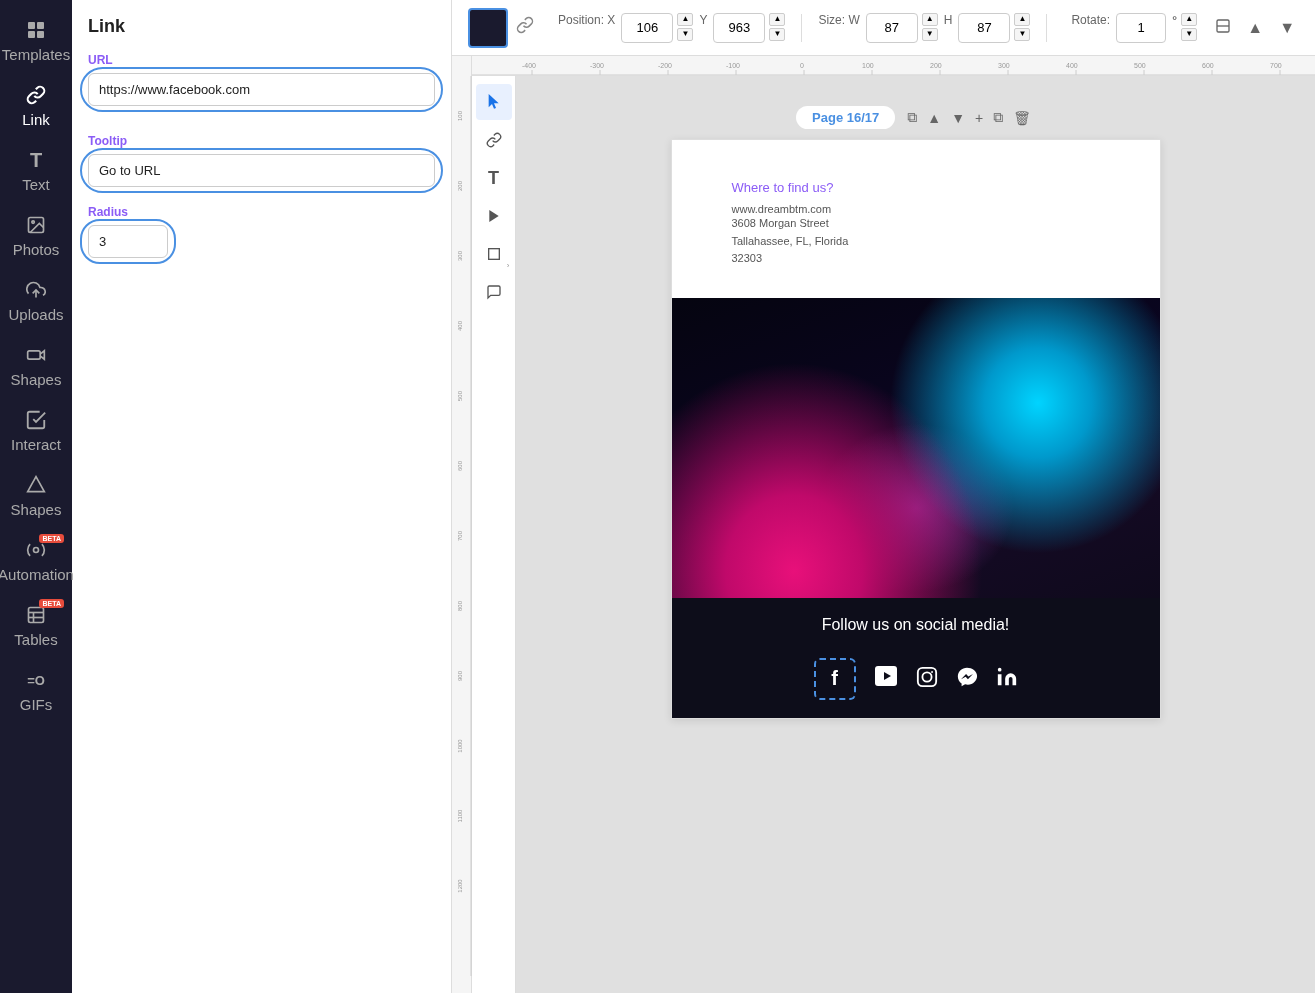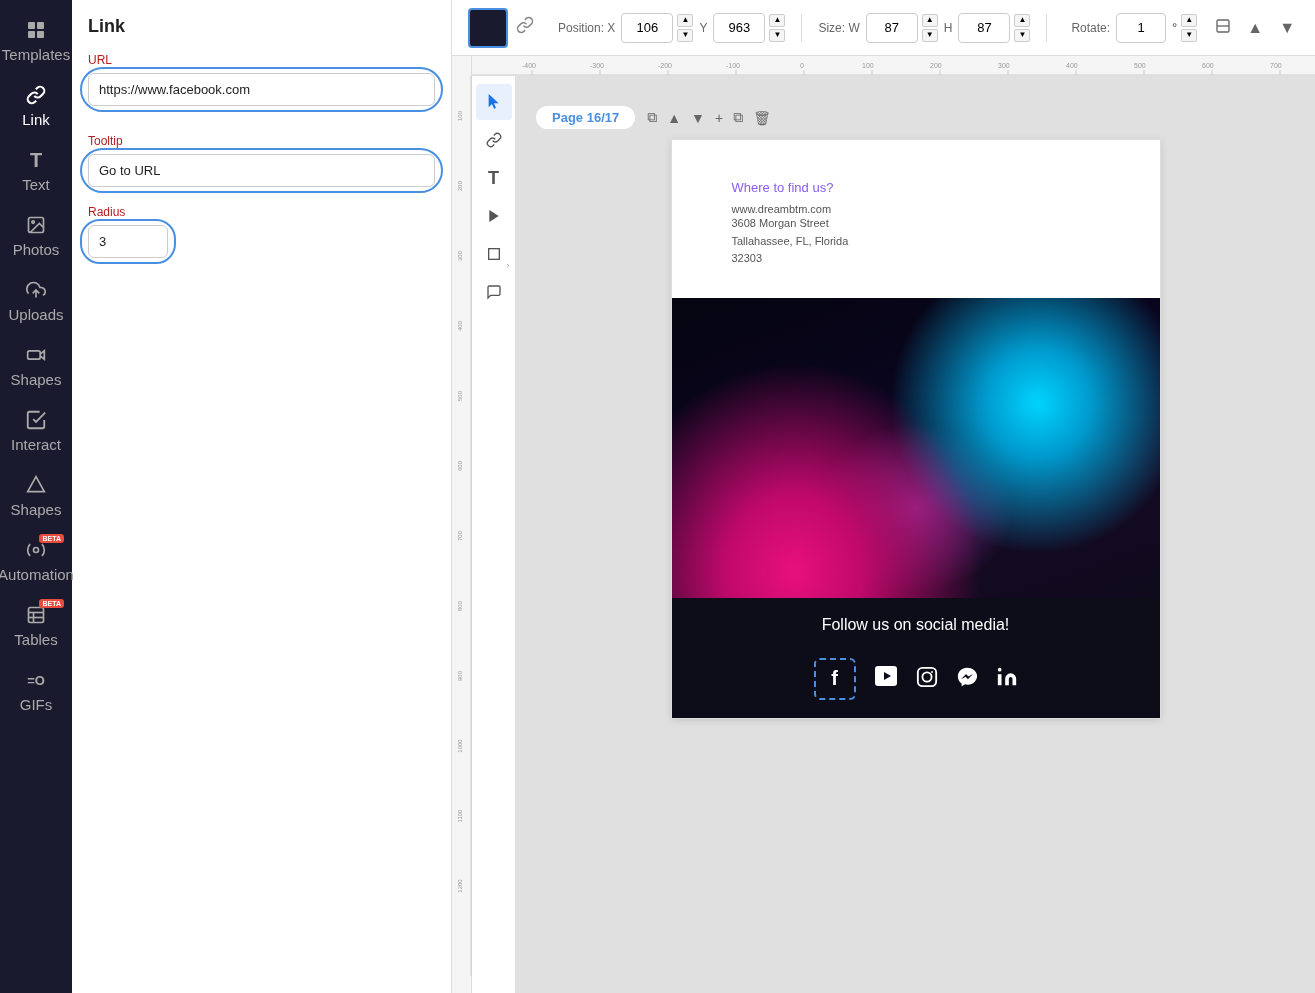--- a/index.html
+++ b/index.html
@@ -62,23 +62,23 @@
       flex-shrink: 0;
     }
     .panel-title {
       font-size: 18px;
       font-weight: 600;
       color: #222;
       margin-bottom: 16px;
     }
     .panel-label {
       font-size: 12px;
-      color: #b91c1c;
+      color: #8b5cf6;
       margin-bottom: 6px;
-      font-weight: 400;
+      font-weight: 700;
     }
     .panel-input {
       width: 100%;
       border: 1px solid #ccc;
       border-radius: 6px;
       padding: 8px 10px;
       font-size: 13px;
       color: #222;
       margin-bottom: 14px;
       outline: none;
@@ -145,21 +145,21 @@
       flex-shrink: 0;
     }
     .link-icon-toolbar {
       color: #888;
       font-size: 18px;
       margin-right: 16px;
     }
     .toolbar-divider { width: 1px; height: 28px; background: #ddd; margin: 0 8px; }
     .toolbar-group {
       display: flex;
-      align-items: center;
+      align-items: flex-start;
       gap: 6px;
     }
     .toolbar-label {
       font-size: 12px;
       color: #666;
       font-weight: 500;
     }
     .toolbar-input {
       width: 52px;
       height: 30px;
@@ -579,21 +579,21 @@
         <span class="tool-chevron">›</span>
       </div>
       <div class="tool-btn">
         <svg width="16" height="16" viewBox="0 0 24 24" fill="none" stroke="currentColor" stroke-width="2">
           <path d="M21 15a2 2 0 0 1-2 2H7l-4 4V5a2 2 0 0 1 2-2h14a2 2 0 0 1 2 2z"></path>
         </svg>
       </div>
     </div>
 
     <div class="page-area" style="position:absolute; top:20px; left:64px; right:0; bottom:0; overflow:auto; background:#e0e0e0;">
-      <div style="display:flex; flex-direction:column; min-height:100%; padding-top:10px; padding-bottom:40px;">
+      <div style="display:flex; flex-direction:column; align-items:center; min-height:100%; padding-top:10px; padding-bottom:40px;">
 
         <div style="display:flex; align-items:center; gap:8px; margin-bottom:10px;">
           <span style="color:#4a90e2; font-size:13px; font-weight:600; background:#fff; padding:4px 16px; border-radius:20px;">Page 16/17</span>
           <div style="display:flex; gap:2px;">
             <button class="page-ctrl-btn">⧉</button>
             <button class="page-ctrl-btn">▲</button>
             <button class="page-ctrl-btn">▼</button>
             <button class="page-ctrl-btn">+</button>
             <button class="page-ctrl-btn">⧉</button>
             <button class="page-ctrl-btn">🗑</button>

